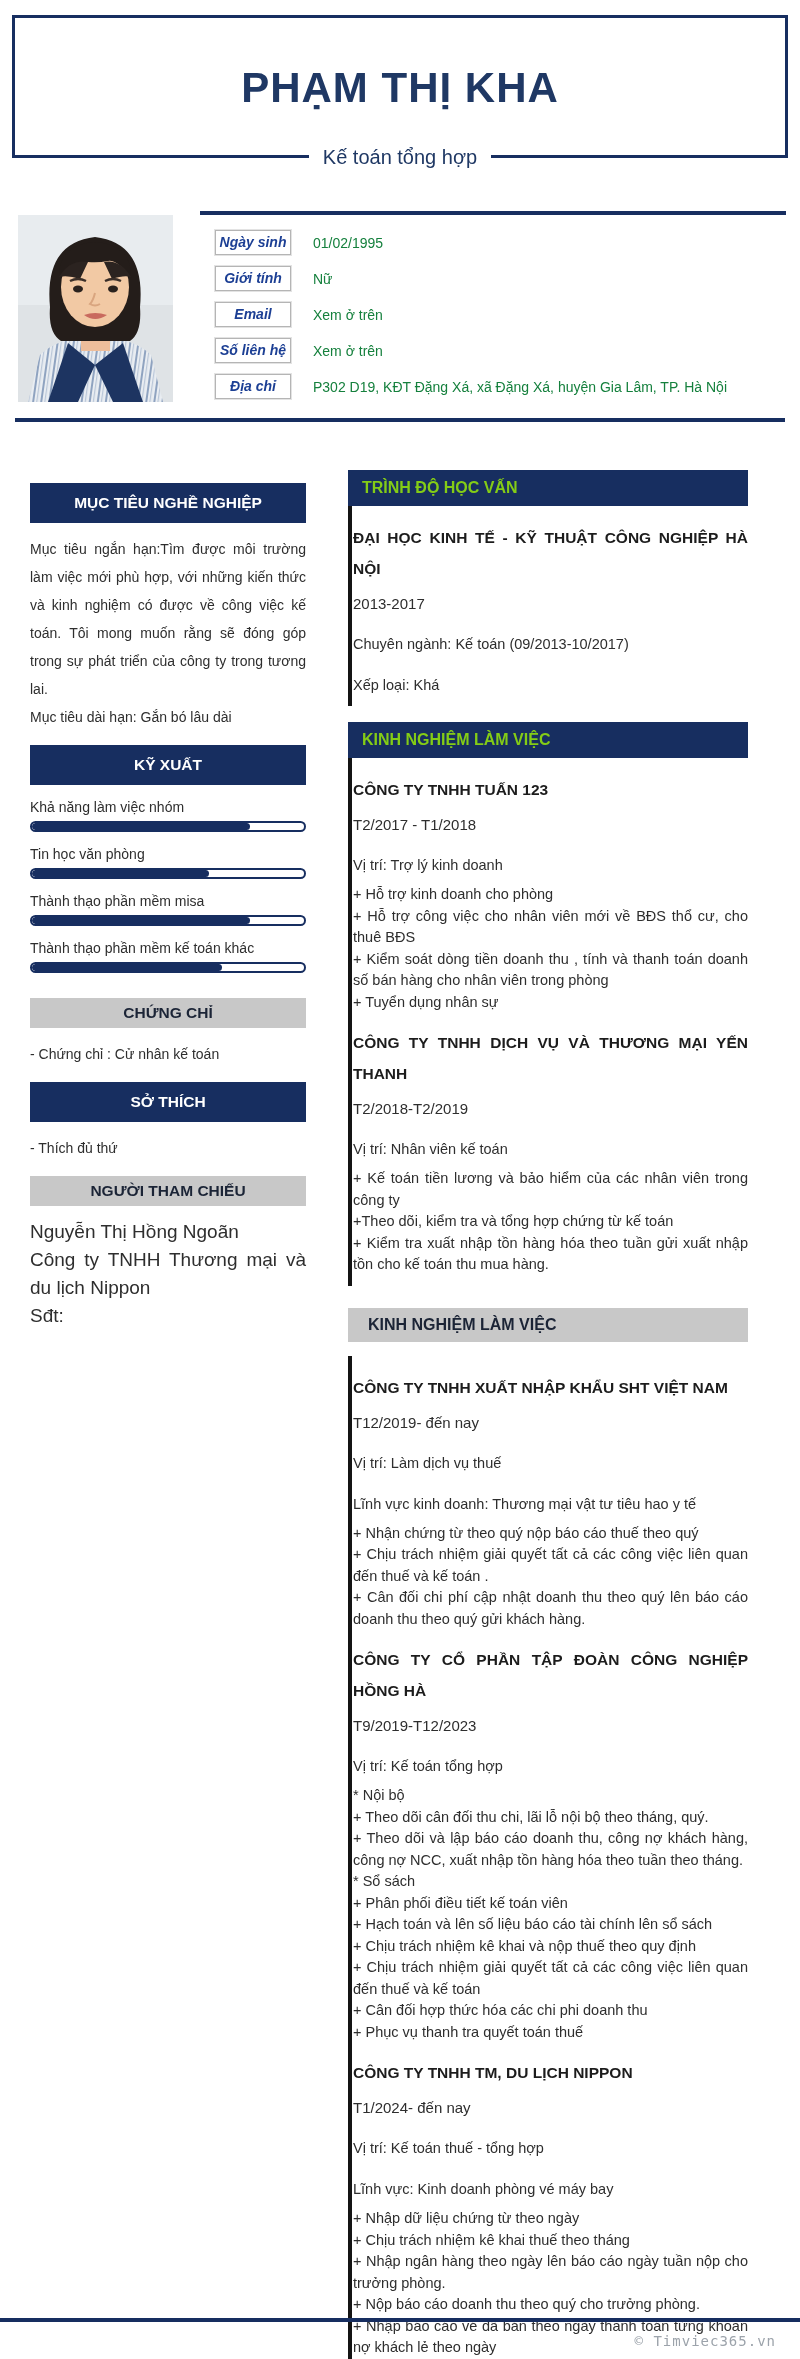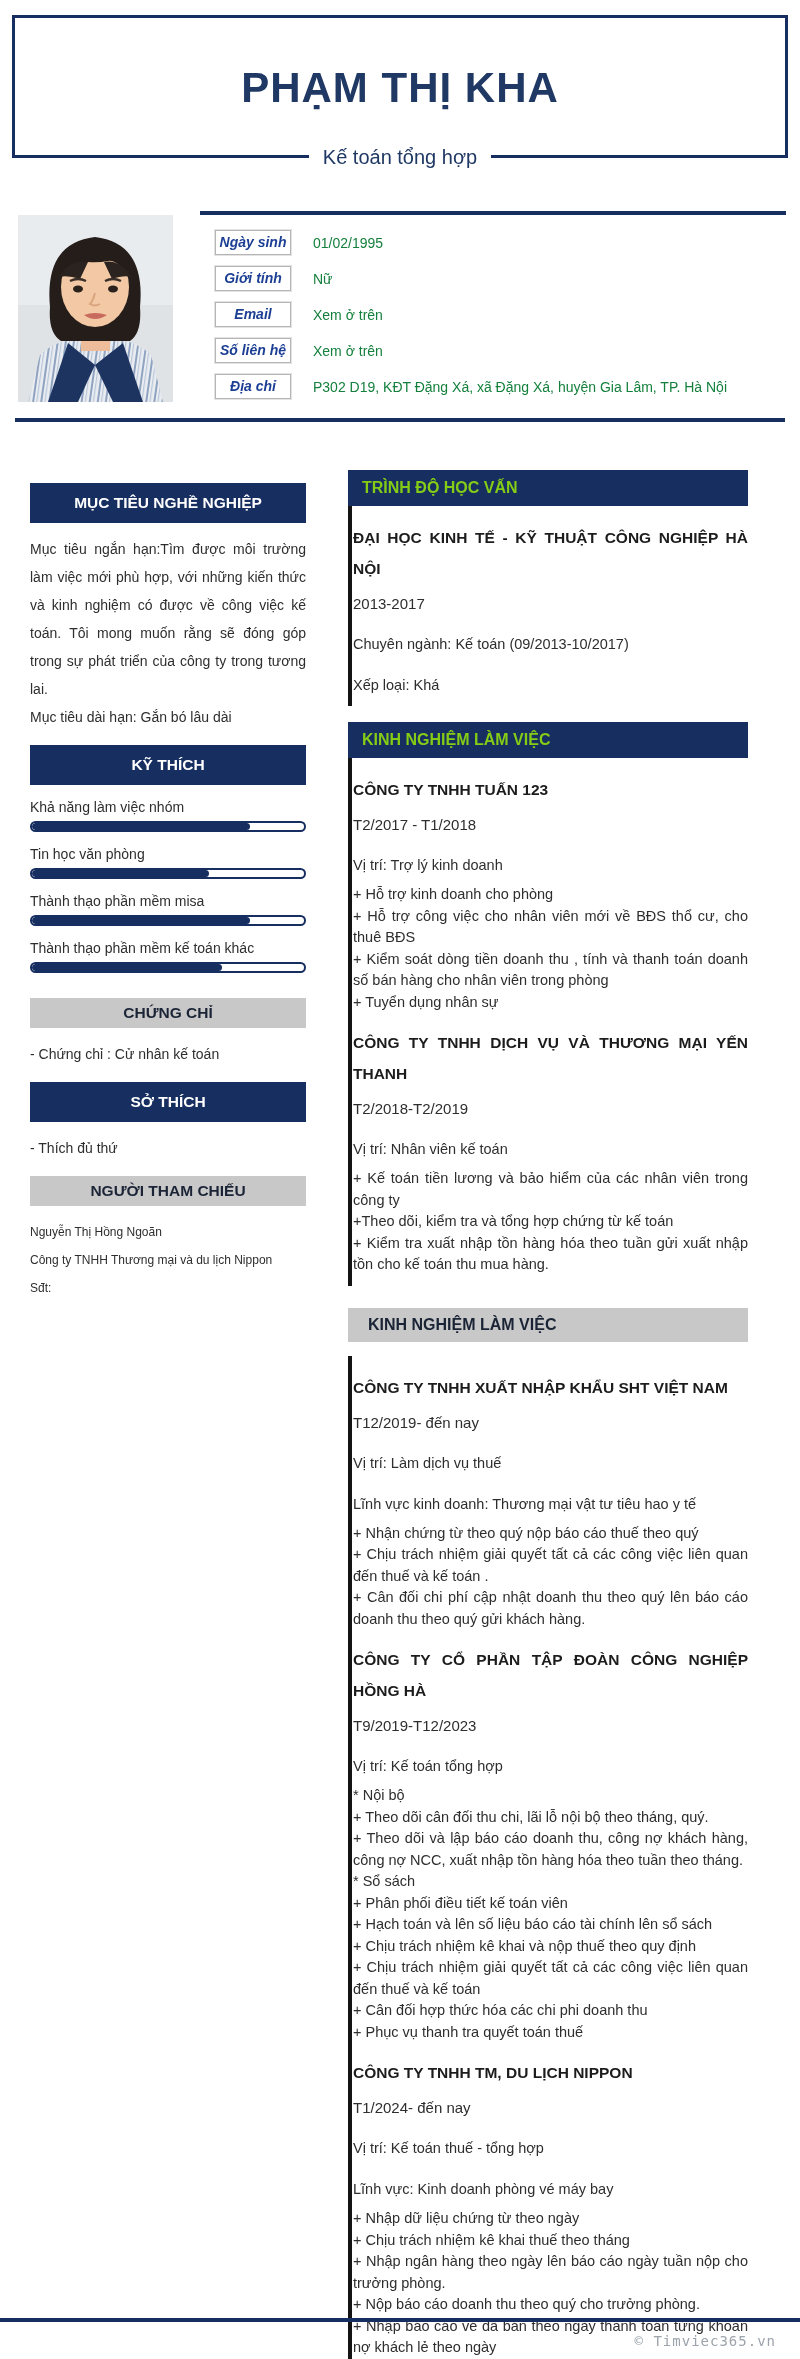--- a/index.html
+++ b/index.html
@@ -37,21 +37,21 @@
   .lhead { text-align:center; font-weight:bold; font-size:15.5px; }
   .lhead.navy { background:#172e60; color:#ffffff; padding:11px 0; }
   .lhead.gray { background:#c8c8c8; color:#1b2436; padding:6px 0; }
   .ltext { font-size:14px; line-height:28px; color:#2e2e2e; margin-top:12px; }
   .just { text-align:justify; }
   .mt14 { margin-top:14px; } .mt25 { margin-top:25px; }
   .skill { margin-top:13px; }
   .skill-label { font-size:14px; color:#2e2e2e; line-height:18px; }
   .track { margin-top:5px; height:11px; border:2px solid #172e60; border-radius:7px; background:#fff; overflow:hidden; }
   .fill { height:100%; background:#172e60; border-radius:7px; }
-  .ref-line { font-size:12px; line-height:28px; color:#2e2e2e; }
+  .ref-line { font-size:19px; line-height:28px; color:#2e2e2e; }
 
   
   .rhead { font-weight:bold; font-size:16px; text-align:left; }
   .rhead.navy { background:#172e60; color:#84cc16; padding:9px 0 9px 14px; }
   .rhead.gray { background:#c8c8c8; color:#1b2436; padding:8px 0 8px 20px; }
   .block { border-left:4px solid #141414; padding:2px 0 10px 1px; margin-bottom:16px; }
   .company { font-size:15.5px; font-weight:bold; color:#1c1c1c; line-height:31px;
              text-align:justify; margin-top:14px; }
   .period { font-size:15px; color:#2e2e2e; margin-top:9px; line-height:21px; }
   .position, .field { font-size:14.5px; color:#2e2e2e; margin-top:20px; line-height:21px; }
@@ -139,21 +139,21 @@
 
   <div class="divider"></div>
 
   <div class="columns">
 
     <div class="col-left">
       <div class="lhead navy">MỤC TIÊU NGHỀ NGHIỆP</div>
       <p class="ltext just">Mục tiêu ngắn hạn:Tìm được môi trường làm việc mới phù hợp, với những kiến thức và kinh nghiệm có được về công việc kế toán. Tôi mong muốn rằng sẽ đóng góp trong sự phát triển của công ty trong tương lai.</p>
       <p class="ltext" style="margin-top:0;">Mục tiêu dài hạn:  Gắn bó lâu dài</p>
 
-      <div class="lhead navy mt14">KỸ THÍCH</div>
+      <div class="lhead navy mt14">KỸ XUẤT</div>
       <div class="skill">
         <div class="skill-label">Khả năng làm việc nhóm</div>
         <div class="track">
             <div class="fill" style="width: 80%;"></div>
           </div>
       </div>
       <div class="skill">
         <div class="skill-label">Tin học văn phòng</div>
         <div class="track">
             <div class="fill" style="width: 65%;"></div>

